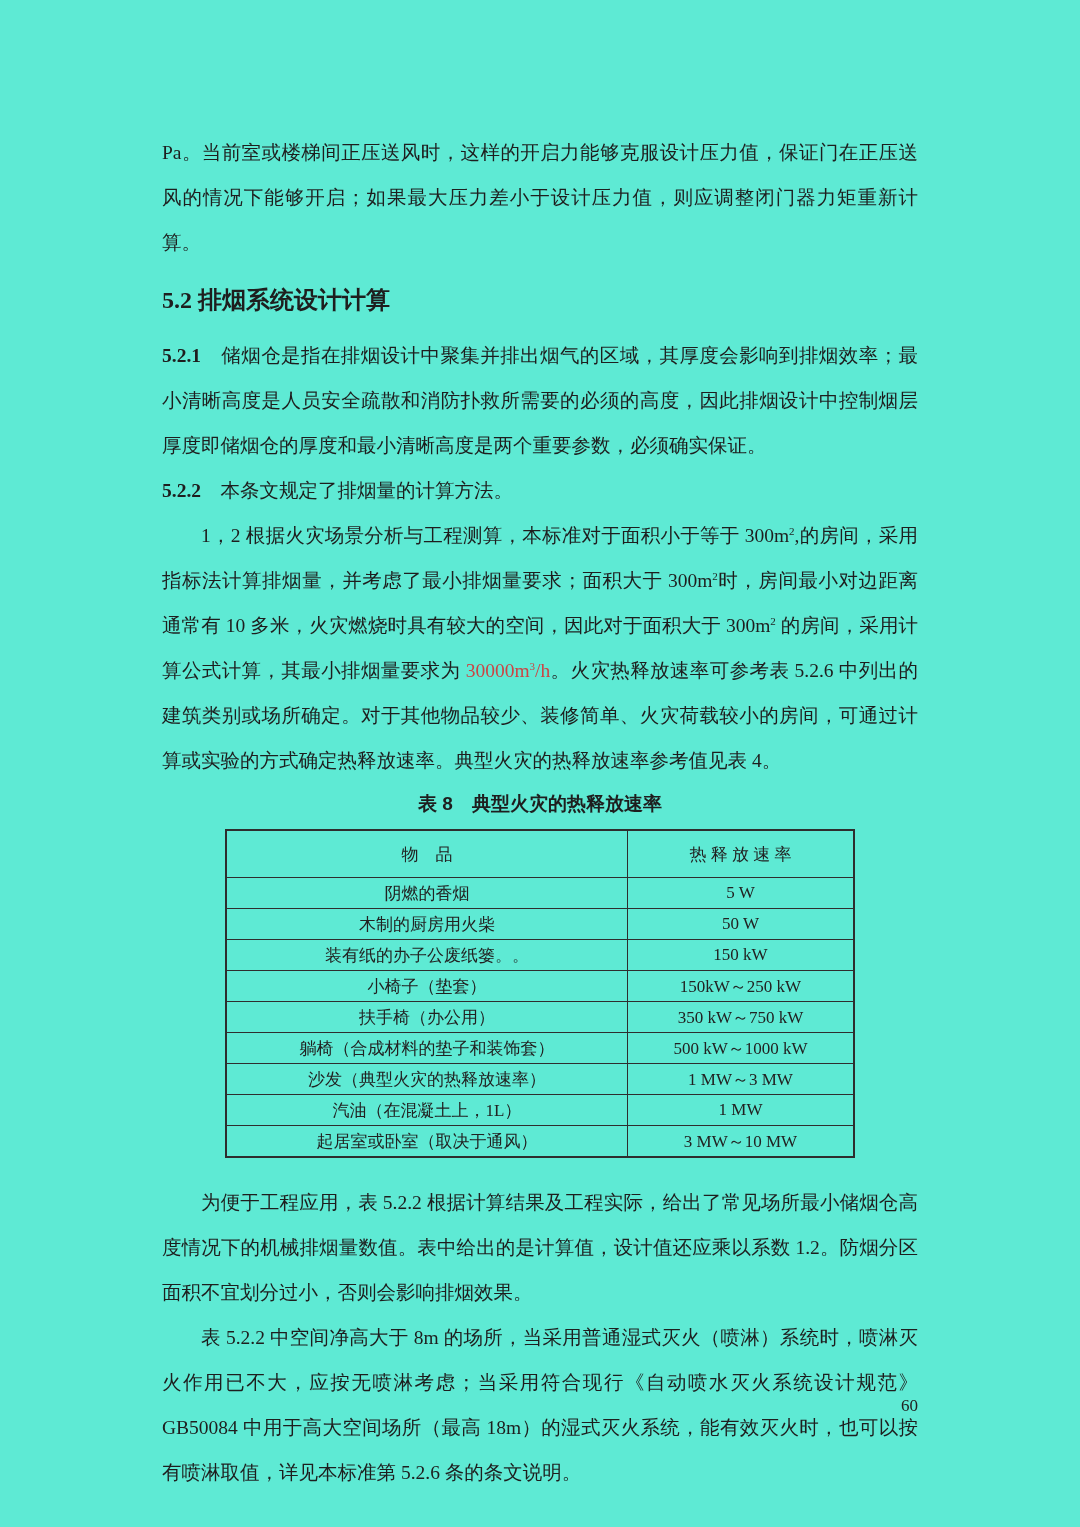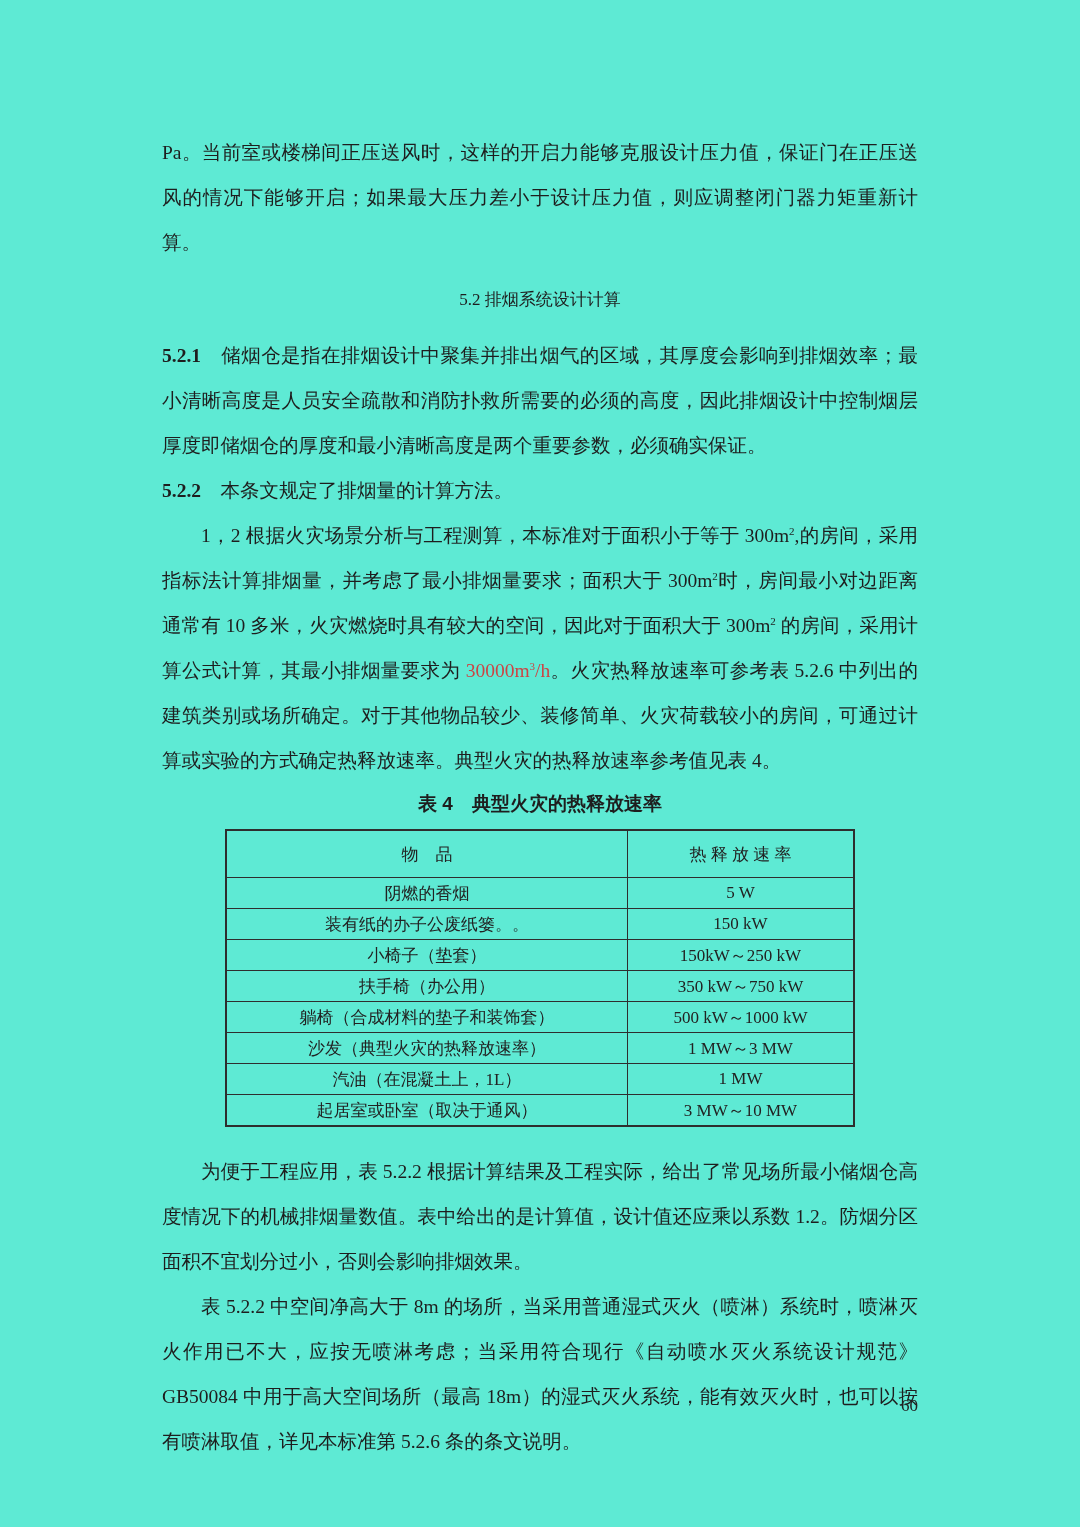--- a/index.html
+++ b/index.html
@@ -14,23 +14,22 @@
   .content { position:absolute; left:162px; top:0; width:756px; }
   .para {
     font-size:19.5px;
     line-height:45px;
     text-align:justify;
     margin:0;
   }
   .first { padding-top:130px; }
   .indent { text-indent:2em; }
   .heading {
-    font-size:17px;
-    font-weight:normal;
-    text-align:center;
+    font-size:24px;
+    font-weight:bold;
     line-height:34px;
     margin:18px 0 16px 0;
   }
   .bold { font-weight:bold; }
   .sup { font-size:11px; vertical-align:super; line-height:0; }
   .red { color:#cc4444; }
   .table-title {
     text-align:center;
     font-weight:bold;
     font-size:19px;
@@ -74,33 +73,37 @@
     <p class="para first"><span>Pa。当前室或楼梯间正压送风时，这样的开启力能够克服设计压力值，保证门在正压送风的情况下能够开启；如果最大压力差小于设计压力值，则应调整闭门器力矩重新计算。</span></p>
 
     <h2 class="heading">5.2 排烟系统设计计算</h2>
 
     <p class="para"><span class="bold">5.2.1</span><span>　储烟仓是指在排烟设计中聚集并排出烟气的区域，其厚度会影响到排烟效率；最小清晰高度是人员安全疏散和消防扑救所需要的必须的高度，因此排烟设计中控制烟层厚度即储烟仓的厚度和最小清晰高度是两个重要参数，必须确实保证。</span></p>
 
     <p class="para"><span class="bold">5.2.2</span><span>　本条文规定了排烟量的计算方法。</span></p>
 
     <p class="para indent"><span>1，2 根据火灾场景分析与工程测算，本标准对于面积小于等于 300m</span><span class="sup">2</span><span>,的房间，采用指标法计算排烟量，并考虑了最小排烟量要求；面积大于 300m</span><span class="sup">2</span><span>时，房间最小对边距离通常有 10 多米，火灾燃烧时具有较大的空间，因此对于面积大于 300m</span><span class="sup">2</span><span> 的房间，采用计算公式计算，其最小排烟量要求为 </span><span class="red" style="color: rgb(204, 68, 68);">30000m</span><span class="red sup" style="color: rgb(204, 68, 68);">3</span><span class="red" style="color: rgb(204, 68, 68);">/h</span><span>。火灾热释放速率可参考表 5.2.6 中列出的建筑类别或场所确定。对于其他物品较少、装修简单、火灾荷载较小的房间，可通过计算或实验的方式确定热释放速率。典型火灾的热释放速率参考值见表 4。</span></p>
 
-    <div class="table-title">表 4　典型火灾的热释放速率</div>
+    <div class="table-title">表 8　典型火灾的热释放速率</div>
 
     <table class="hrr">
       <thead>
         <tr>
           <th class="col-item">物　品</th>
           <th>热 释 放 速 率</th>
         </tr>
       </thead>
       <tbody>
           <tr>
             <td>阴燃的香烟</td>
             <td>5 W</td>
+          </tr>
+          <tr>
+            <td>木制的厨房用火柴</td>
+            <td>50 W</td>
           </tr>
           <tr>
             <td>装有纸的办子公废纸篓。。</td>
             <td>150 kW</td>
           </tr>
           <tr>
             <td>小椅子（垫套）</td>
             <td>150kW～250 kW</td>
           </tr>
           <tr>

